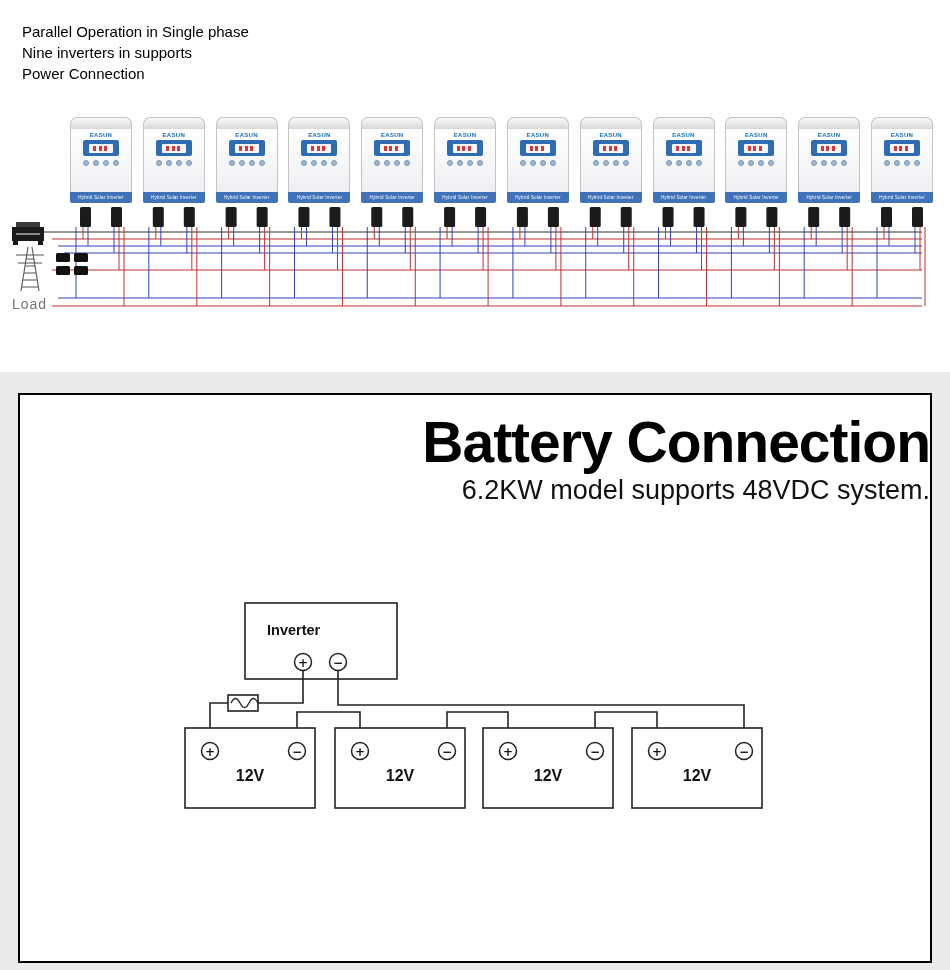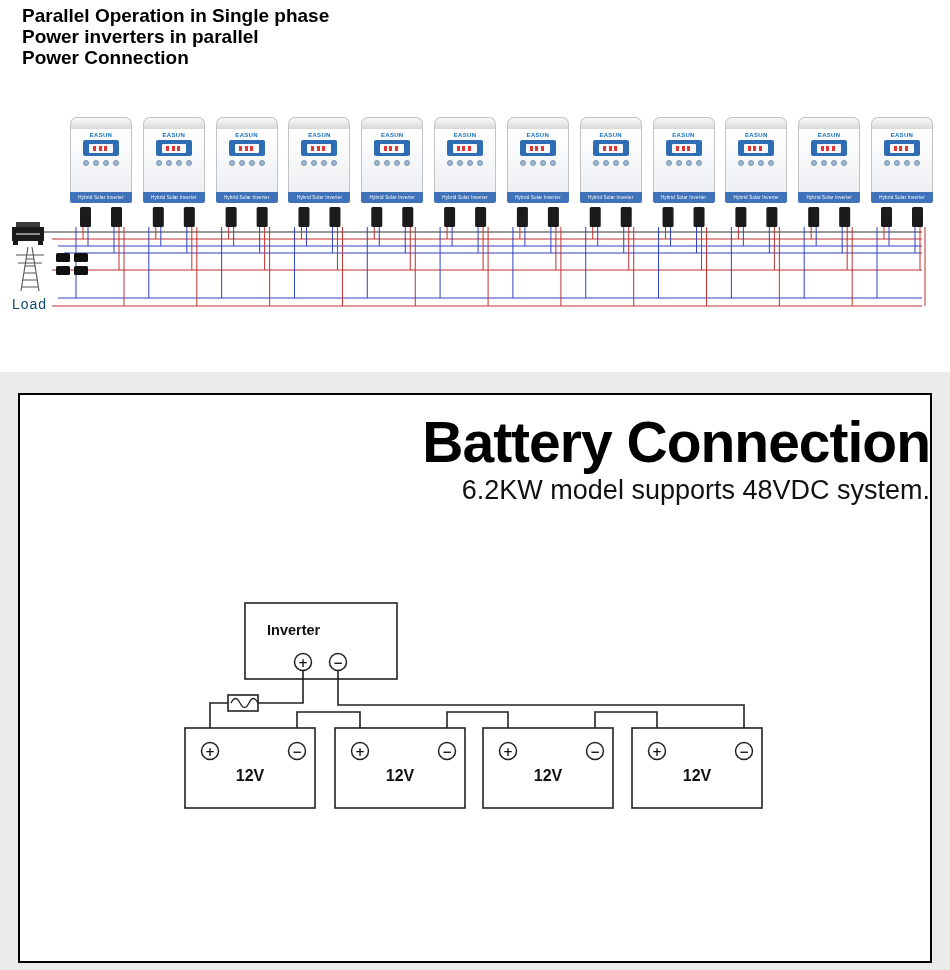--- a/index.html
+++ b/index.html
@@ -1,37 +1,37 @@
 <!DOCTYPE html>
 <html><head>
 <meta charset="utf-8">
 <style>
   html,body{margin:0;padding:0;background:#fff;}
   .page{position:relative;width:950px;height:970px;background:#fff;overflow:hidden;
         font-family:"Liberation Sans",sans-serif;color:#000;}
 
   
-  .top-heading{position:absolute;left:22px;top:5px;font-size:19px;font-weight:bold;line-height:21px;}
+  .top-heading{position:absolute;left:22px;top:21px;font-size:15px;font-weight:normal;line-height:21px;}
 
   
   .inverter-row{position:absolute;left:70px;top:117px;width:863px;display:flex;justify-content:space-between;}
   .inverter{width:62px;height:88px;position:relative;}
   .inv-lid{height:11px;background:linear-gradient(#fbfbfb,#d8d8d8);border:1px solid #c3c3c3;border-bottom:none;border-radius:7px 7px 0 0;}
   .inv-face{height:63px;background:linear-gradient(#ffffff,#edeff2);border-left:1px solid #c3c3c3;border-right:1px solid #c3c3c3;
             display:flex;flex-direction:column;align-items:center;}
   .inv-brand{margin-top:3px;font-size:6px;font-weight:bold;color:#1070c0;letter-spacing:.3px;}
   .inv-display{margin-top:2px;width:36px;height:16px;background:#2e6db4;border-radius:2px;display:flex;align-items:center;justify-content:center;}
   .inv-screen{width:24px;height:9px;background:#f8f8f8;border-radius:1px;}
   .inv-digits{width:16px;height:5px;margin:2px auto;background:repeating-linear-gradient(90deg,#e03333 0 3px,transparent 3px 5.5px);}
   .inv-buttons{margin-top:4px;display:flex;gap:4px;}
   .inv-btn{width:4px;height:4px;border-radius:50%;background:#9fb6cf;border:1px solid #7b97b5;}
   .inv-label{height:11px;background:#3f72b8;color:#fff;font-size:4.5px;line-height:11px;text-align:center;letter-spacing:.2px;border-radius:0 0 2px 2px;}
 
   .wiring-svg{position:absolute;left:0;top:205px;width:950px;height:115px;}
-  .load-label{position:absolute;left:12px;top:296px;font-size:14px;color:#0c4a6e;letter-spacing:1px;}
+  .load-label{position:absolute;left:12px;top:296px;font-size:14px;color:#737373;letter-spacing:1px;}
 
   
   .battery-panel{position:absolute;left:0;top:372px;width:950px;height:598px;background:#ebebeb;}
   .battery-box{position:absolute;left:18px;top:21px;width:910px;height:566px;background:#fff;border:2px solid #000;text-align:right;}
   .battery-title{margin-top:14px;font-size:57px;font-weight:bold;letter-spacing:-1px;}
   .battery-subtitle{font-size:27px;color:#111;}
   .battery-svg{position:absolute;left:0;top:580px;width:950px;height:330px;}
   .battery-caption{position:absolute;left:0;top:895px;width:950px;text-align:center;font-size:15px;font-weight:bold;}
 
   
@@ -39,21 +39,21 @@
   .volt-t{font:bold 16px "Liberation Sans",sans-serif;text-anchor:middle;fill:#111;}
   .invbox-t{font:bold 14.5px "Liberation Sans",sans-serif;fill:#111;}
 </style>
 </head>
 <body>
 
 <div class="page">
 
   <div class="top-heading">
     <div>Parallel Operation in Single phase</div>
-    <div>Power inverters in parallel</div>
+    <div>Nine inverters in supports</div>
     <div>Power Connection</div>
   </div>
 
   <div id="inverter-row" class="inverter-row">
     <div class="inverter">
       <div class="inv-lid"></div>
       <div class="inv-face">
         <div class="inv-brand">EASUN</div>
         <div class="inv-display">
           <div class="inv-screen">

